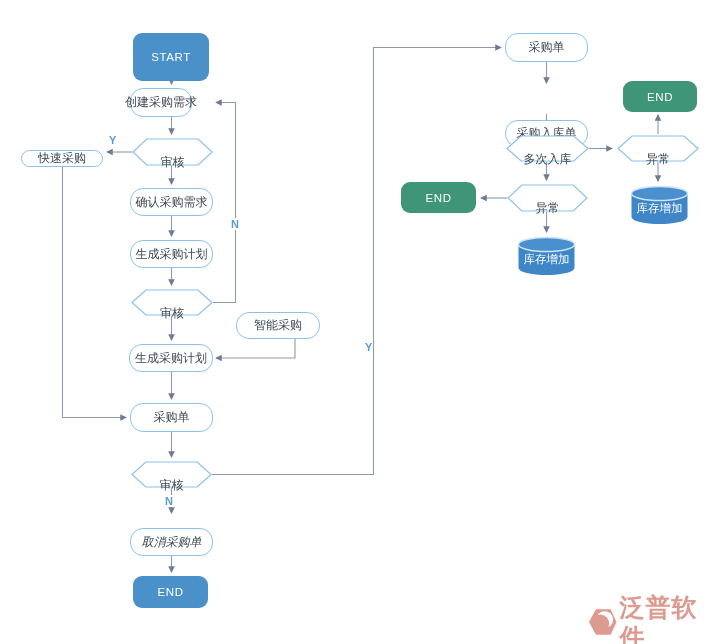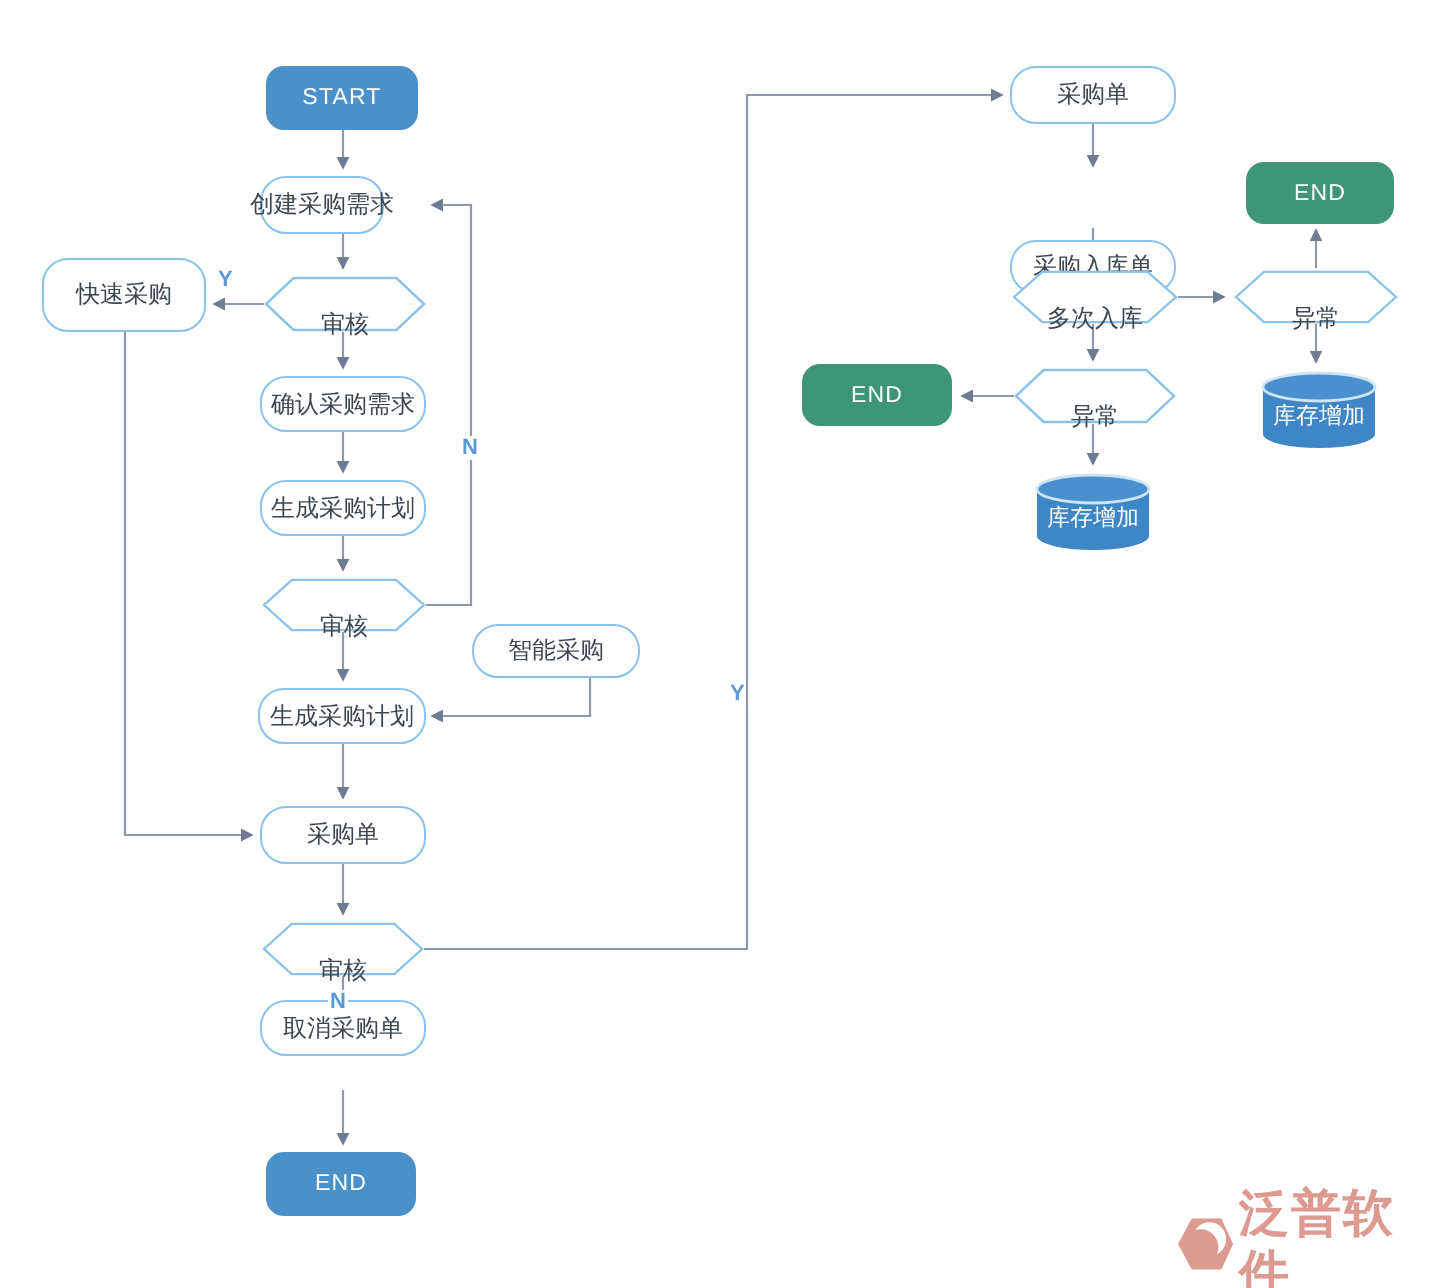--- a/index.html
+++ b/index.html
@@ -73,36 +73,36 @@
       <polyline points="546.5,114 546.5,132" marker-end="url(#arr)"></polyline>
       <polyline points="589,148.5 612,148.5" marker-end="url(#arr)"></polyline>
       <polyline points="546.5,162 546.5,180" marker-end="url(#arr)"></polyline>
       <polyline points="658,134 658,115" marker-end="url(#arr)"></polyline>
       <polyline points="658,162 658,181" marker-end="url(#arr)"></polyline>
       <polyline points="507,198 481,198" marker-end="url(#arr)"></polyline>
       <polyline points="546.5,212 546.5,232" marker-end="url(#arr)"></polyline>
     </g>
   </svg>
 
-  <div class="node term-blue" style="left:133px;top:33px;width:76px;height:32px;">
+  <div class="node term-blue" style="left:133px;top:33px;width:76px;height:48px;">
     <span>START</span>
   </div>
 
   <div class="node proc" style="left:130px;top:88px;width:62px;height:29px;">
     <span>创建采购需求</span>
   </div>
 
   <div class="node hex" style="left:132px;top:138px;width:81px;height:28px;">
     <svg viewBox="0 0 82 28" preserveAspectRatio="none">
       <polygon points="1,14 15,1 67,1 81,14 67,27 15,27" fill="#ffffff" stroke="#8cc2ea" stroke-width="1.2"></polygon>
     </svg>
     <span>审核</span>
   </div>
 
-  <div class="node proc" style="left:21px;top:129px;width:82px;height:37px;">
+  <div class="node proc" style="left:21px;top:150px;width:82px;height:17px;">
     <span>快速采购</span>
   </div>
 
   <div class="node proc" style="left:130px;top:188px;width:83px;height:28px;">
     <span>确认采购需求</span>
   </div>
 
   <div class="node proc" style="left:130px;top:240px;width:83px;height:28px;">
     <span>生成采购计划</span>
   </div>
@@ -126,21 +126,21 @@
     <span>采购单</span>
   </div>
 
   <div class="node hex" style="left:131px;top:461px;width:81px;height:27px;">
     <svg viewBox="0 0 82 28" preserveAspectRatio="none">
       <polygon points="1,14 15,1 67,1 81,14 67,27 15,27" fill="#ffffff" stroke="#8cc2ea" stroke-width="1.2"></polygon>
     </svg>
     <span>审核</span>
   </div>
 
-  <div class="node proc" style="left:130px;top:500px;width:83px;height:28px;">
+  <div class="node proc" style="left:130px;top:528px;width:83px;height:28px;font-style:italic;">
     <span>取消采购单</span>
   </div>
 
   <div class="node term-blue" style="left:133px;top:576px;width:75px;height:32px;">
     <span>END</span>
   </div>
 
   <div class="node proc" style="left:505px;top:33px;width:83px;height:29px;">
     <span>采购单</span>
   </div>

